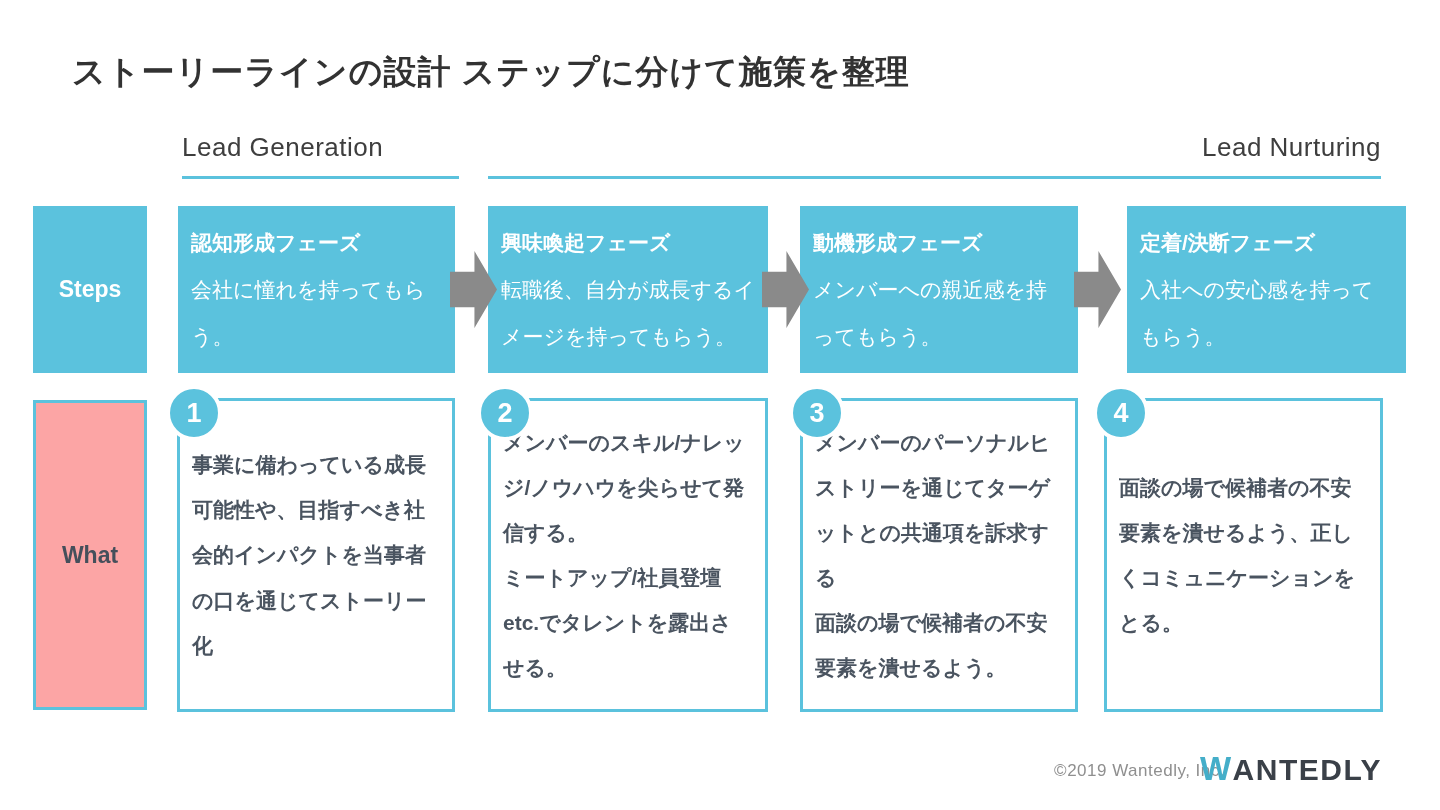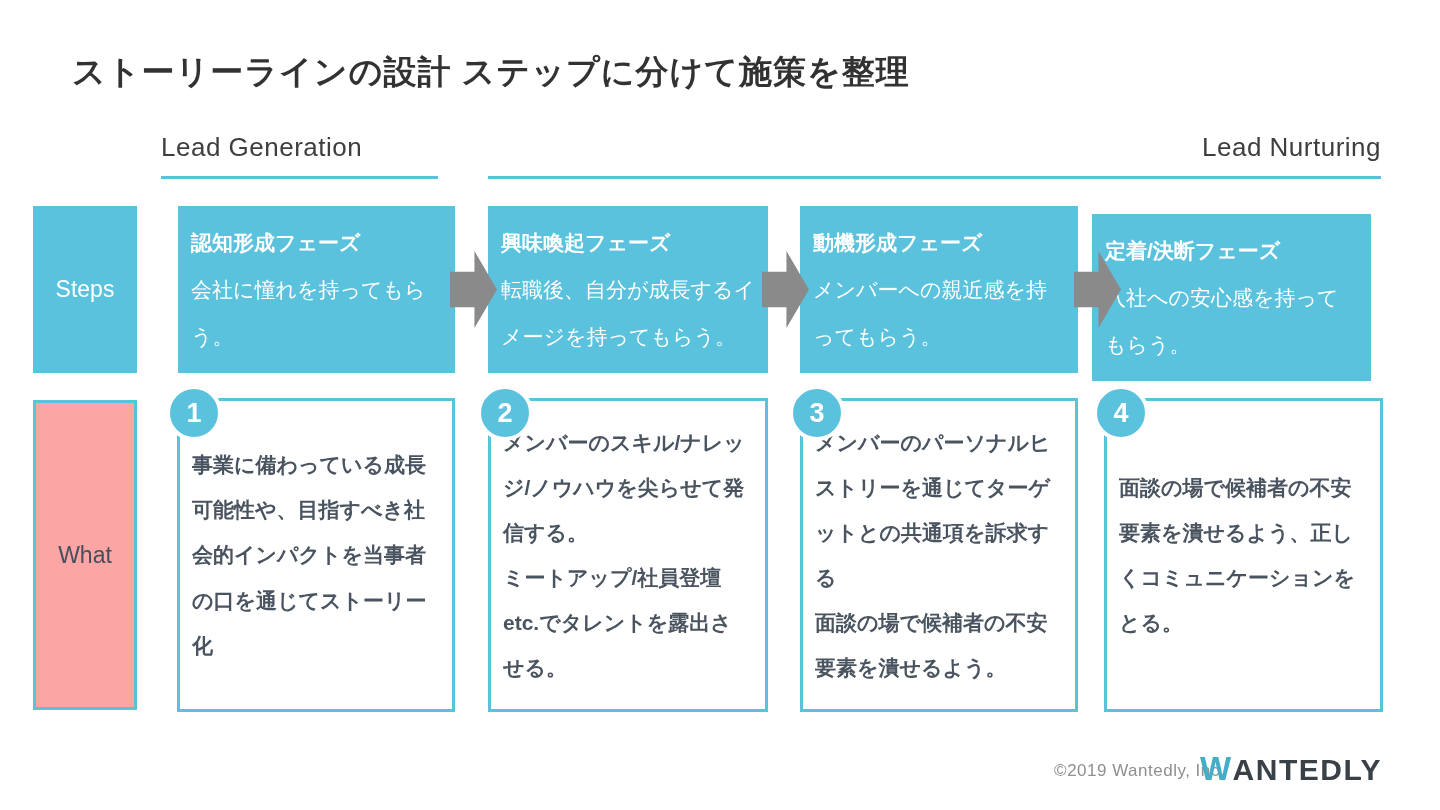--- a/index.html
+++ b/index.html
@@ -19,43 +19,43 @@
   .slide-title{
     position:absolute;left:72px;top:50px;
     font-size:33px;font-weight:700;color:var(--title-text);letter-spacing:1px;
   }
 
   .group-header{
     position:absolute;top:132px;
     font-size:26px;color:#3E3E3E;letter-spacing:0.5px;
     padding-bottom:13px;border-bottom:3px solid var(--accent-blue);
   }
-  .group-header.gen{left:161px;width:277px;}
+  .group-header.gen{left:182px;width:277px;}
   .group-header.nur{left:488px;width:893px;text-align:right;}
 
   .row-label{
-    position:absolute;left:33px;width:104px;
+    position:absolute;left:33px;width:114px;
     display:flex;align-items:center;justify-content:center;
-    font-size:23px;font-weight:400;
+    font-size:23px;font-weight:700;
   }
   .row-label.steps{top:206px;height:167px;background:var(--accent-blue);color:#fff;}
   .row-label.what{top:400px;height:310px;background:#fca5a5;border:3px solid var(--accent-blue);color:#454F5B;}
 
   .phase-box{
     position:absolute;top:206px;height:167px;
     background:var(--accent-blue);color:#fff;
     padding:16px 13px;display:flex;flex-direction:column;justify-content:center;
     font-size:21px;line-height:2.25;
   }
   .phase-box .phase-title{font-weight:700;}
   .phase-box .phase-goal{font-weight:400;}
   .phase-1{left:178px;width:277px;}
   .phase-2{left:488px;width:280px;}
   .phase-3{left:800px;width:278px;}
-  .phase-4{left:1092px;width:279px;margin-top:8px;}
+  .phase-4{left:1127px;width:279px;}
 
   .step-arrow{
     position:absolute;top:251px;width:47px;height:77px;z-index:3;
     background:var(--arrow-gray);
     clip-path:polygon(0 27%,52% 27%,52% 0,100% 50%,52% 100%,52% 73%,0 73%);
   }
   .arrow-1{left:450px;}
   .arrow-2{left:762px;}
   .arrow-3{left:1074px;}
 

